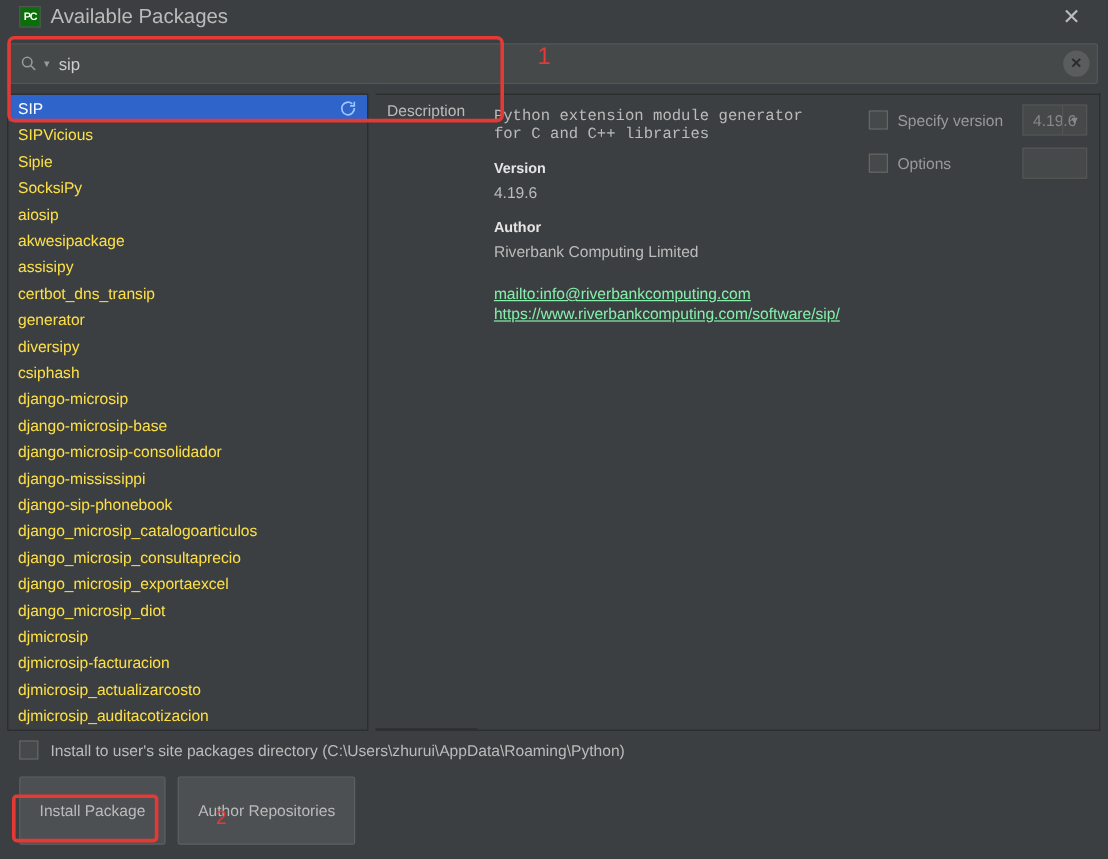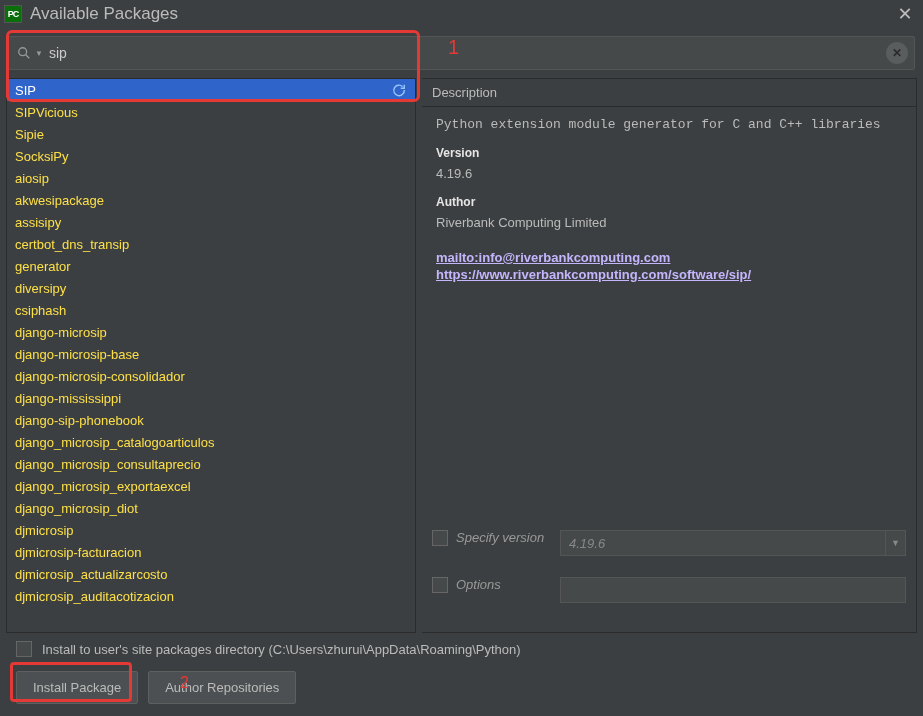--- a/index.html
+++ b/index.html
@@ -1,55 +1,55 @@
 <!DOCTYPE html>
 <html><head>
 <meta charset="utf-8">
 <style>
   * { box-sizing: border-box; margin: 0; padding: 0; }
   html, body { width: 923px; height: 716px; font-family: "Segoe UI", Arial, sans-serif; font-size: 13px; color: #bbbbbb; background: #3c3f41; overflow: hidden; }
   .dialog { width: 923px; height: 716px; background: #3c3f41; display: flex; flex-direction: column; }
-  .titlebar { height: 28px; background: #3c3f41; display: flex; align-items: center; padding: 0 4px; }
+  .titlebar { height: 28px; background: #3c3f41; display: flex; align-items: center; padding: 0 16px; }
   .titlebar .logo { width: 18px; height: 18px; background: #0a6e0a; border: 1px solid #555; display: flex; align-items: center; justify-content: center; margin-right: 8px; }
   .titlebar .logo span { font-size: 9px; font-weight: bold; color: #fff; letter-spacing: -1px; }
   .titlebar .title { flex: 1; color: #bbbbbb; font-size: 17px; }
   .titlebar .close { width: 28px; height: 28px; display: flex; align-items: center; justify-content: center; cursor: pointer; color: #bbb; font-size: 18px; }
   .content { flex: 1; display: flex; flex-direction: column; padding: 4px 6px 0 6px; }
   .searchbar { position: relative; height: 34px; background: #45494a; border: 1px solid #555; border-radius: 2px; display: flex; align-items: center; margin: 4px 2px 8px 2px; }
   .searchbar .search-icon { margin: 0 4px 0 8px; color: #999; display: flex; align-items: center; }
   .searchbar .dropdown-icon { color: #999; font-size: 8px; margin-right: 4px; }
   .searchbar input { flex: 1; background: transparent; border: none; outline: none; color: #ccc; font-size: 14px; padding: 4px 2px; }
   .searchbar .clear { width: 22px; height: 22px; border-radius: 50%; background: #5a5d5e; display: flex; align-items: center; justify-content: center; margin-right: 6px; cursor: pointer; color: #2b2b2b; font-size: 12px; font-weight: bold; }
   .highlight-box-1 { position: absolute; border: 3px solid #e53935; border-radius: 6px; pointer-events: none; top: 30px; left: 6px; width: 414px; height: 72px; z-index: 10; }
   .annot-1 { position: absolute; top: 36px; left: 448px; color: #e53935; font-size: 20px; font-weight: 500; z-index: 11; }
   .mid { flex: 1; display: flex; min-height: 0; }
   .left-panel { width: 410px; display: flex; flex-direction: column; border: 1px solid #2b2b2b; background: #3c3f41; }
   .left-panel .list { flex: 1; overflow: hidden; }
   .left-panel .row { padding: 3px 8px; font-size: 13px; color: #fde047; display: flex; align-items: center; height: 22px; }
   .left-panel .row.selected { background: #2f65ca; color: #fff; }
   .left-panel .row .refresh { margin-left: auto; width: 16px; height: 16px; display: flex; align-items: center; justify-content: center; color: #9cc6ff; }
-  .right-panel { flex: 1; display: flex; flex-direction: column; border-top: 1px solid #2b2b2b; border-right: 1px solid #2b2b2b; border-bottom: 1px solid #2b2b2b; margin-left: 6px; }
+  .right-panel { flex: 1; display: flex; flex-direction: row; border-top: 1px solid #2b2b2b; border-right: 1px solid #2b2b2b; border-bottom: 1px solid #2b2b2b; margin-left: 6px; }
   .right-panel .desc-header { padding: 6px 10px; color: #bbb; border-bottom: 1px solid #2b2b2b; font-size: 13px; }
   .right-panel .desc-body { flex: 1; padding: 10px 14px; font-size: 13px; color: #bbb; overflow: hidden; }
   .right-panel .desc-body .text { margin-bottom: 14px; font-family: Liberation Mono, monospace; }
   .right-panel .desc-body .label { font-weight: bold; color: #e5e5e5; font-size: 12px; margin-bottom: 6px; }
   .right-panel .desc-body .value { margin-bottom: 14px; }
-  .right-panel .desc-body a { color: #c4b5fd; text-decoration: underline; display: block; line-height: 1.3; font-weight: bold; }
+  .right-panel .desc-body a { color: #86efac; text-decoration: underline; display: block; line-height: 1.3; }
   .right-panel .options-area { padding: 8px 10px 8px 10px; }
-  .right-panel .opt-row { display: flex; margin-bottom: 21px; font-style: italic; }
+  .right-panel .opt-row { display: flex; align-items: center; margin-bottom: 10px; }
   .right-panel .opt-row .chk { width: 16px; height: 16px; border: 1px solid #666; background: #45494a; margin-right: 8px; }
   .right-panel .opt-row .lab { width: 104px; color: #999; font-size: 13px; }
   .right-panel .opt-row .field { flex: 1; height: 26px; background: #45494a; border: 1px solid #555; color: #888; padding: 2px 8px; display: flex; align-items: center; }
   .right-panel .opt-row .field.select { position: relative; }
   .right-panel .opt-row .field.select .arrow { position: absolute; right: 0; top: 0; bottom: 0; width: 20px; border-left: 1px solid #555; display: flex; align-items: center; justify-content: center; font-size: 9px; color: #888; }
   .bottom-area { padding: 8px 10px 12px 10px; }
   .bottom-area .install-row { display: flex; align-items: center; margin-bottom: 14px; }
   .bottom-area .install-row .chk { width: 16px; height: 16px; border: 1px solid #666; background: #45494a; margin-right: 10px; }
   .btn-row { display: flex; gap: 10px; }
-  .btn { padding: 8px 16px; background: #4c5052; border: 1px solid #5e6060; color: #bbb; font-size: 13px; cursor: pointer; border-radius: 2px; }
+  .btn { padding: 20px 16px; background: #4c5052; border: 1px solid #5e6060; color: #bbb; font-size: 13px; cursor: pointer; border-radius: 2px; }
   .highlight-box-2 { position: absolute; border: 3px solid #e53935; border-radius: 4px; pointer-events: none; bottom: 14px; left: 10px; width: 122px; height: 40px; z-index: 10; }
   .annot-2 { position: absolute; bottom: 24px; left: 180px; color: #e53935; font-size: 16px; font-weight: 500; z-index: 11; pointer-events: none; }
 </style>
 </head>
 <body>
 
 <div class="dialog" style="position:relative;">
 
   <div class="titlebar">
     <div class="logo">

